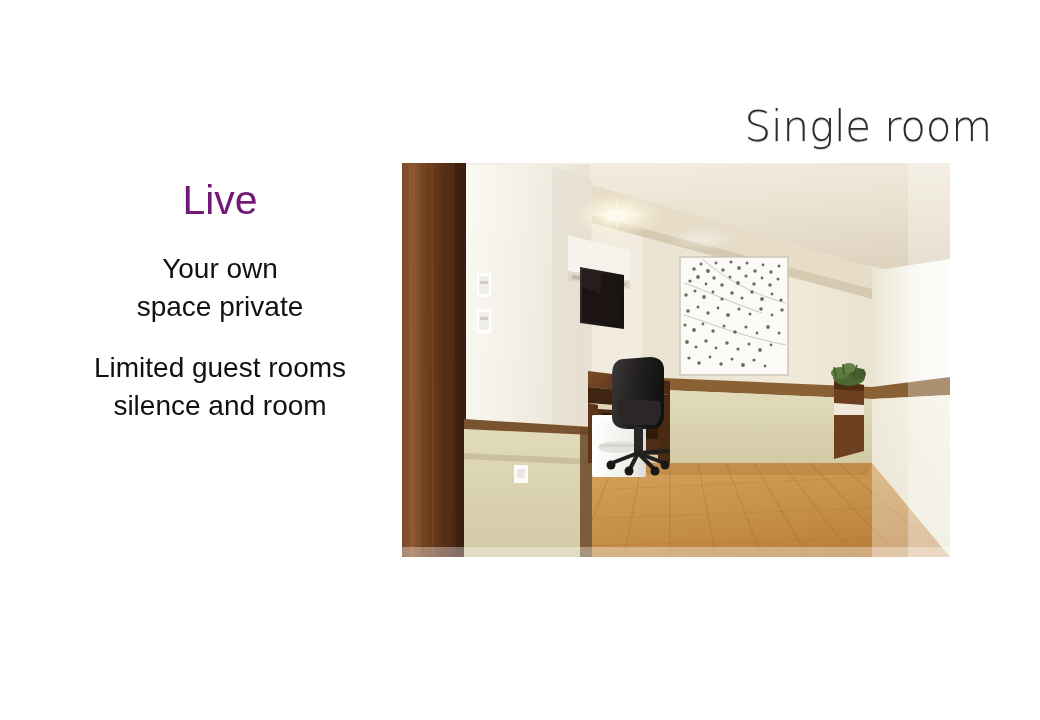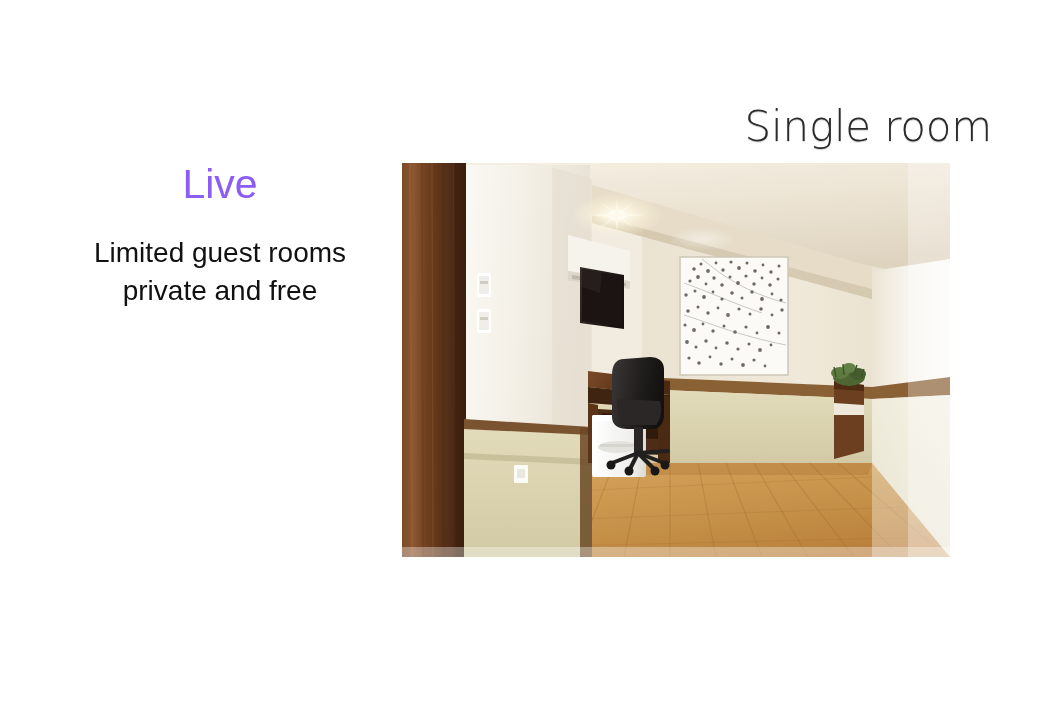--- a/index.html
+++ b/index.html
@@ -47,22 +47,22 @@
     left: 20px;
     top: 160px;
     width: 400px;
     text-align: center;
     color: #111111;
   }
   #heading-live {
     font-size: 41px;
     line-height: 48px;
     font-weight: 400;
-    color: #8b5cf6;
-    margin: 0 0 26px 0;
+    color: #701a75;
+    margin: 16px 0 26px 0;
   }
   .body-block {
     font-size: 28px;
     line-height: 38px;
     font-weight: 400;
     color: #111111;
   }
   #body-block-2 { margin-top: 23px; }
   .body-line { display: block; white-space: nowrap; }
 
@@ -82,24 +82,28 @@
 <body>
 
 <div id="slide">
 
   <div id="slide-title">Single room</div>
 
   <div id="text-column">
 
     <div id="heading-live">Live</div>
 
+    <div class="body-block" id="body-block-1">
+      <span class="body-line">Your own</span>
+      <span class="body-line">space private</span>
+    </div>
 
     <div class="body-block" id="body-block-2">
       <span class="body-line">Limited guest rooms</span>
-      <span class="body-line">private and free</span>
+      <span class="body-line">silence and room</span>
     </div>
 
   </div>
 
   <div id="room-photo">
     <svg width="548" height="394" viewBox="0 0 548 394" xmlns="http://www.w3.org/2000/svg">
       <defs>
         <linearGradient id="gWoodPanel" x1="0" y1="0" x2="1" y2="0">
           <stop offset="0%" stop-color="#7d4a28"></stop>
           <stop offset="18%" stop-color="#8c5630"></stop>

